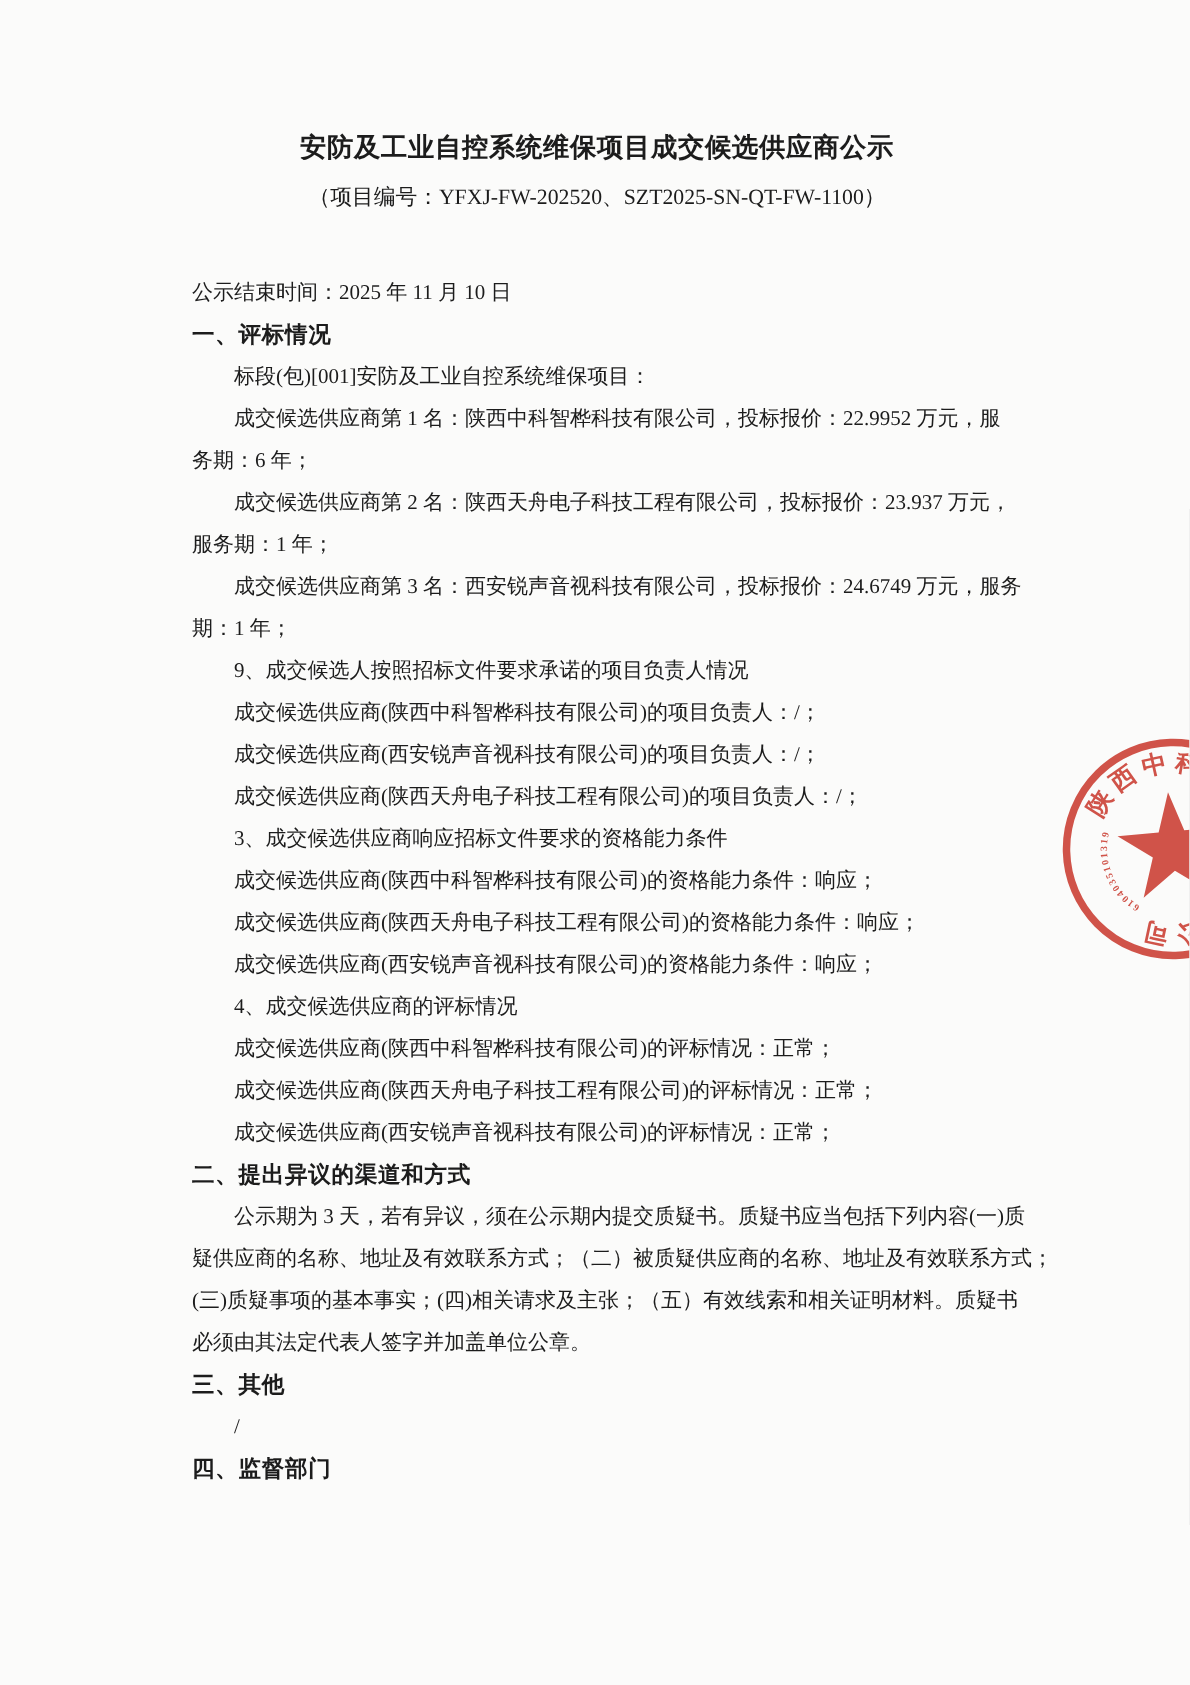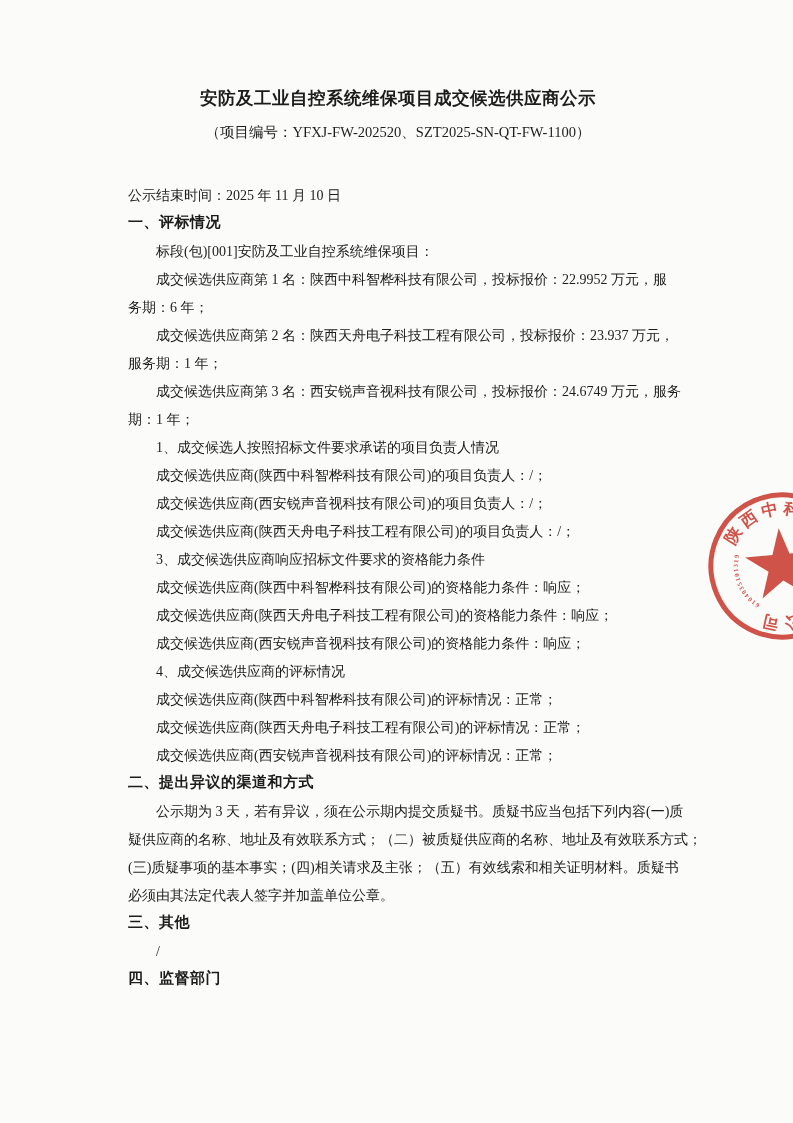--- a/index.html
+++ b/index.html
@@ -33,21 +33,20 @@
     margin:0;
   }
   p.line {
     margin:0;
     font-size:14px; line-height:28px;
     white-space:nowrap;
   }
   p.line.b {
     font-weight:bold; font-size:15px;
     letter-spacing:0.5px;
-    font-family:Liberation Mono, monospace;
   }
   p.line.ind { padding-left:28px; }
   .seal {
     position:absolute;
     left:682px; top:466px;
     width:200px; height:200px;
     opacity:0.85;
     pointer-events:none;
   }
   .seal text { font-family:"Liberation Serif","DejaVu Serif",serif; font-weight:bold; }
@@ -62,21 +61,21 @@
     <p class="meta">公示结束时间：2025 年 11 月 10 日</p>
 
     <p class="line b">一、评标情况</p>
     <p class="line ind">标段(包)[001]安防及工业自控系统维保项目：</p>
     <p class="line ind">成交候选供应商第 1 名：陕西中科智桦科技有限公司，投标报价：22.9952 万元，服</p>
     <p class="line">务期：6 年；</p>
     <p class="line ind">成交候选供应商第 2 名：陕西天舟电子科技工程有限公司，投标报价：23.937 万元，</p>
     <p class="line">服务期：1 年；</p>
     <p class="line ind">成交候选供应商第 3 名：西安锐声音视科技有限公司，投标报价：24.6749 万元，服务</p>
     <p class="line">期：1 年；</p>
-    <p class="line ind">1、成交候选人按照招标文件要求承诺的项目负责人情况</p>
+    <p class="line ind">9、成交候选人按照招标文件要求承诺的项目负责人情况</p>
     <p class="line ind">成交候选供应商(陕西中科智桦科技有限公司)的项目负责人：/；</p>
     <p class="line ind">成交候选供应商(西安锐声音视科技有限公司)的项目负责人：/；</p>
     <p class="line ind">成交候选供应商(陕西天舟电子科技工程有限公司)的项目负责人：/；</p>
     <p class="line ind">3、成交候选供应商响应招标文件要求的资格能力条件</p>
     <p class="line ind">成交候选供应商(陕西中科智桦科技有限公司)的资格能力条件：响应；</p>
     <p class="line ind">成交候选供应商(陕西天舟电子科技工程有限公司)的资格能力条件：响应；</p>
     <p class="line ind">成交候选供应商(西安锐声音视科技有限公司)的资格能力条件：响应；</p>
     <p class="line ind">4、成交候选供应商的评标情况</p>
     <p class="line ind">成交候选供应商(陕西中科智桦科技有限公司)的评标情况：正常；</p>
     <p class="line ind">成交候选供应商(陕西天舟电子科技工程有限公司)的评标情况：正常；</p>

